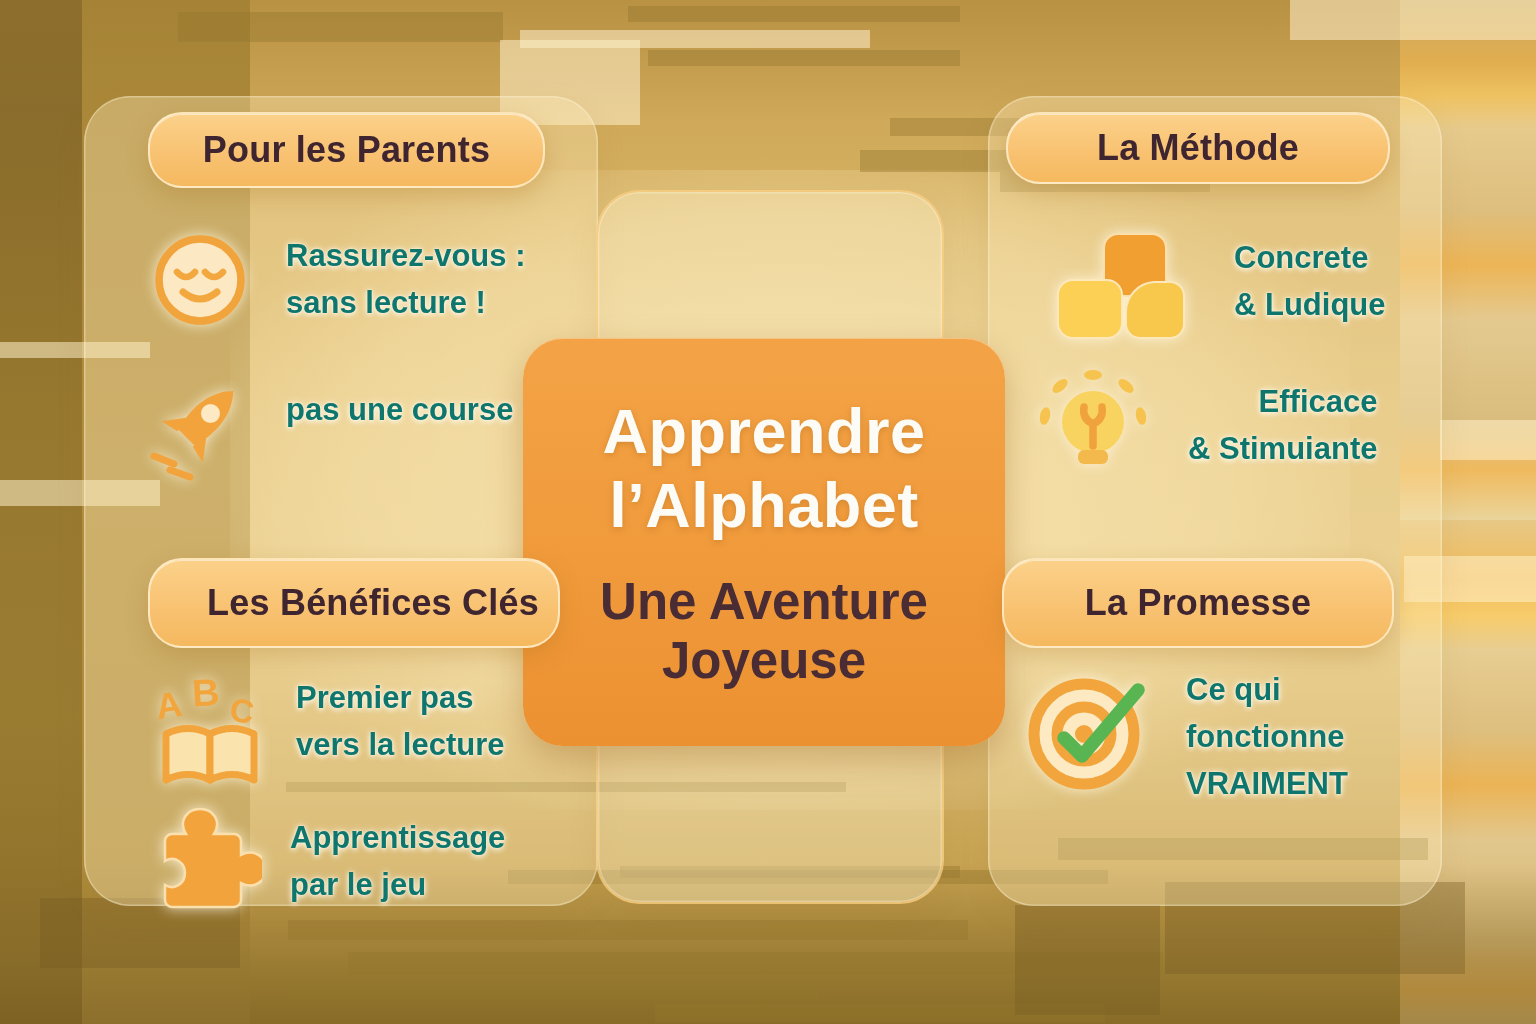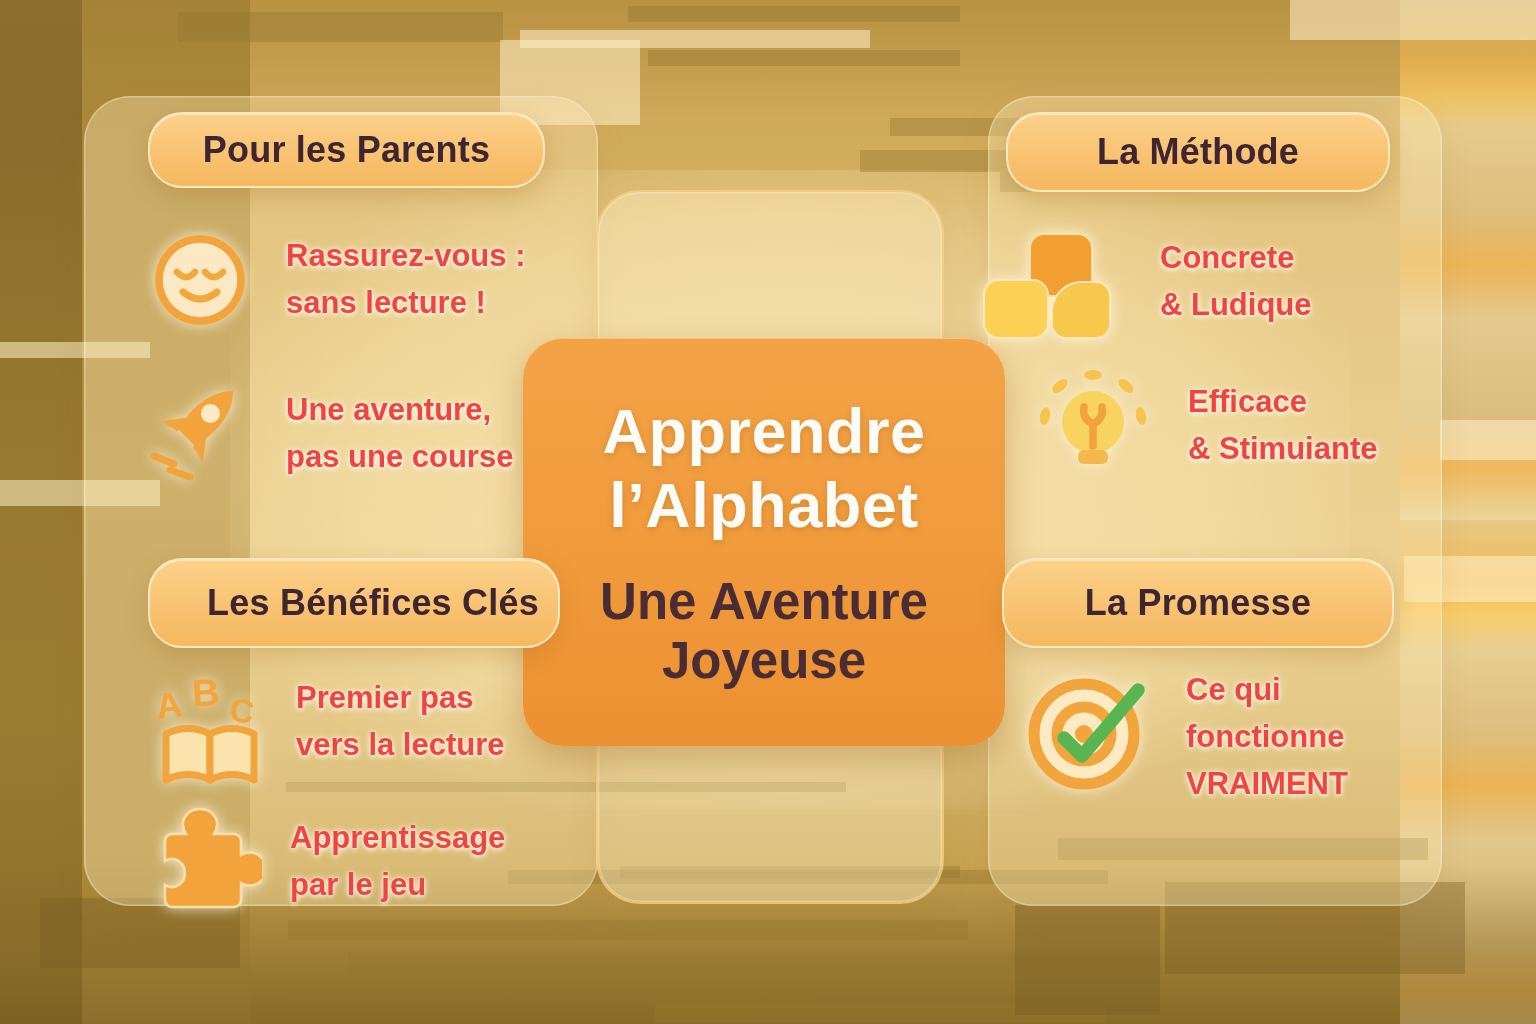--- a/index.html
+++ b/index.html
@@ -32,21 +32,21 @@
     background:rgba(253,238,196,.42);border:2px solid rgba(247,197,113,.65);box-sizing:border-box;}
   
   .pill{position:absolute;z-index:5;display:flex;align-items:center;justify-content:center;
     background:linear-gradient(180deg,#fbd18a 0%,#f8c170 60%,#f5b95f 100%);
     border:2px solid rgba(255,240,209,.8);border-radius:34px;box-sizing:border-box;
     box-shadow:0 8px 22px rgba(170,110,30,.28),0 1px 0 rgba(255,255,255,.5) inset;
     font-size:36px;font-weight:800;color:#3e2530;letter-spacing:.2px;}
   
   .item{position:absolute;z-index:5;display:flex;align-items:flex-start;}
   .item .icon{flex:0 0 auto;filter:drop-shadow(0 0 7px rgba(255,246,222,.85));}
-  .item .txt{font-size:31px;font-weight:700;color:#ef4444;line-height:1.52;
+  .item .txt{font-size:31px;font-weight:700;color:#0f766e;line-height:1.52;
     text-shadow:0 0 7px rgba(255,249,233,.95),0 0 2px rgba(255,249,233,.9),0 2px 5px rgba(255,249,233,.75);}
   .item .txt span{display:block;}
   
   .center-box{position:absolute;left:523px;top:338px;width:482px;height:408px;z-index:4;
     background:linear-gradient(180deg,#f3a346 0%,#f09a3b 55%,#ec9132 100%);
     border-radius:40px;box-shadow:0 14px 34px rgba(150,90,20,.35),0 1px 0 rgba(255,235,200,.45) inset;
     display:flex;flex-direction:column;align-items:center;justify-content:center;text-align:center;}
   .center-box .title{font-size:63px;font-weight:800;color:#fdfbf6;line-height:1.18;letter-spacing:.5px;
     text-shadow:0 2px 6px rgba(160,95,20,.35);}
   .center-box .subtitle{margin-top:30px;font-size:51px;font-weight:800;color:#4a2c35;line-height:1.16;}
@@ -89,21 +89,21 @@
     <div class="streak" style="left: 620px; top: 866px; width: 340px; height: 12px; background: rgba(148, 118, 46, 0.42);"></div>
   </div>
 
 <div class="panel panel-left"></div>
 <div class="panel panel-right"></div>
 <div class="panel panel-center"></div>
 
 <div class="pill" style="left:148px;top:112px;width:397px;height:76px;">
   <span>Pour les Parents</span>
 </div>
-<div class="pill" style="left:1006px;top:112px;width:384px;height:80px;">
+<div class="pill" style="left:1006px;top:112px;width:384px;height:72px;">
   <span>La Méthode</span>
 </div>
 <div class="pill" style="left:148px;top:558px;width:412px;height:90px;padding-left:38px;">
   <span>Les Bénéfices Clés</span>
 </div>
 <div class="pill" style="left:1002px;top:558px;width:392px;height:90px;">
   <span>La Promesse</span>
 </div>
 
 <div class="item" style="left:150px;top:230px;">
@@ -128,21 +128,20 @@
         <path d="M56,6 C70,20 76,44 67,72 L45,72 C36,44 42,20 56,6 Z" fill="#f2a33c"></path>
         <circle cx="56" cy="38" r="9.5" fill="#fde9c3"></circle>
         <path d="M45,54 L27,78 L45,74 Z" fill="#f2a33c"></path>
         <path d="M67,54 L85,78 L67,74 Z" fill="#f2a33c"></path>
       </g>
       <line x1="8" y1="84" x2="28" y2="92" stroke="#f2a33c" stroke-width="7" stroke-linecap="round"></line>
       <line x1="24" y1="98" x2="44" y2="105" stroke="#f2a33c" stroke-width="7" stroke-linecap="round"></line>
     </svg>
   </span>
   <div class="txt" style="margin-left:28px;margin-top:14px;">
-    <span>Une aventure,</span>
     <span>pas une course</span>
   </div>
 </div>
 
 <div class="item" style="left:152px;top:666px;">
   <span class="icon">
     <svg width="120" height="126" viewBox="0 0 120 126">
       <text x="4" y="52" transform="rotate(-8 14 40)" font-family="Liberation Sans,sans-serif" font-size="36" font-weight="bold" fill="#f2a53c">A</text>
       <text x="40" y="40" transform="rotate(-3 50 28)" font-family="Liberation Sans,sans-serif" font-size="38" font-weight="bold" fill="#f2a53c">B</text>
       <text x="78" y="56" transform="rotate(8 88 44)" font-family="Liberation Sans,sans-serif" font-size="33" font-weight="bold" fill="#f2a53c">C</text>
@@ -163,21 +162,21 @@
                c13,-7 25,2 25,14 c0,12 -12,21 -25,14 v17 a7,7 0 0 1 -7,7 h-62 a7,7 0 0 1 -7,-7 v-15
                c10,6 20,-2 20,-12 c0,-10 -10,-18 -20,-12 v-20 a7,7 0 0 1 7,-7 z" fill="#f2a33c" stroke="#fbe0ad" stroke-width="2.5"></path>
     </svg>
   </span>
   <div class="txt" style="margin-left:28px;margin-top:16px;">
     <span>Apprentissage</span>
     <span>par le jeu</span>
   </div>
 </div>
 
-<div class="item" style="left:976px;top:228px;">
+<div class="item" style="left:1050px;top:228px;">
   <span class="icon">
     <svg width="142" height="116" viewBox="0 0 142 116">
       <rect x="54" y="6" width="62" height="62" rx="14" fill="#f19f31" stroke="#fbe0ad" stroke-width="2"></rect>
       <rect x="8" y="52" width="64" height="58" rx="15" fill="#fbd054" stroke="#fde8bb" stroke-width="2"></rect>
       <path d="M104,54 a30,30 0 0 0 -28,30 v12 a14,14 0 0 0 14,14 h30 a14,14 0 0 0 14,-14 v-28 a14,14 0 0 0 -14,-14 z" fill="#f8c84c" stroke="#fde8bb" stroke-width="2"></path>
     </svg>
   </span>
   <div class="txt" style="margin-left:42px;margin-top:6px;">
     <span>Concrete</span>
     <span>&amp; Ludique</span>
@@ -190,21 +189,21 @@
       <ellipse cx="30" cy="22" rx="9" ry="5" transform="rotate(-40 30 22)" fill="#f6c44e"></ellipse>
       <ellipse cx="63" cy="11" rx="9" ry="5" fill="#f6c44e"></ellipse>
       <ellipse cx="96" cy="22" rx="9" ry="5" transform="rotate(40 96 22)" fill="#f6c44e"></ellipse>
       <ellipse cx="15" cy="52" rx="9" ry="5" transform="rotate(-78 15 52)" fill="#f6c44e"></ellipse>
       <ellipse cx="111" cy="52" rx="9" ry="5" transform="rotate(78 111 52)" fill="#f6c44e"></ellipse>
       <circle cx="63" cy="58" r="31" fill="#f9d35f"></circle>
       <path d="M63,82 L63,60 M63,60 Q52,55 54,43 M63,60 Q74,55 72,43" fill="none" stroke="#f0a23c" stroke-width="7.5" stroke-linecap="round"></path>
       <rect x="48" y="86" width="30" height="14" rx="6" fill="#f3b94d"></rect>
     </svg>
   </span>
-  <div class="txt" style="margin-left:32px;margin-top:14px;">
+  <div class="txt" style="margin-left:32px;margin-top:14px;text-align:right;">
     <span>Efficace</span>
     <span>&amp; Stimuiante</span>
   </div>
 </div>
 
 <div class="item" style="left:1022px;top:662px;">
   <span class="icon">
     <svg width="136" height="136" viewBox="0 0 136 136">
       <circle cx="62" cy="72" r="50" fill="#fdeac2" stroke="#f2a53c" stroke-width="11"></circle>
       <circle cx="62" cy="72" r="27" fill="none" stroke="#f2a53c" stroke-width="11"></circle>

